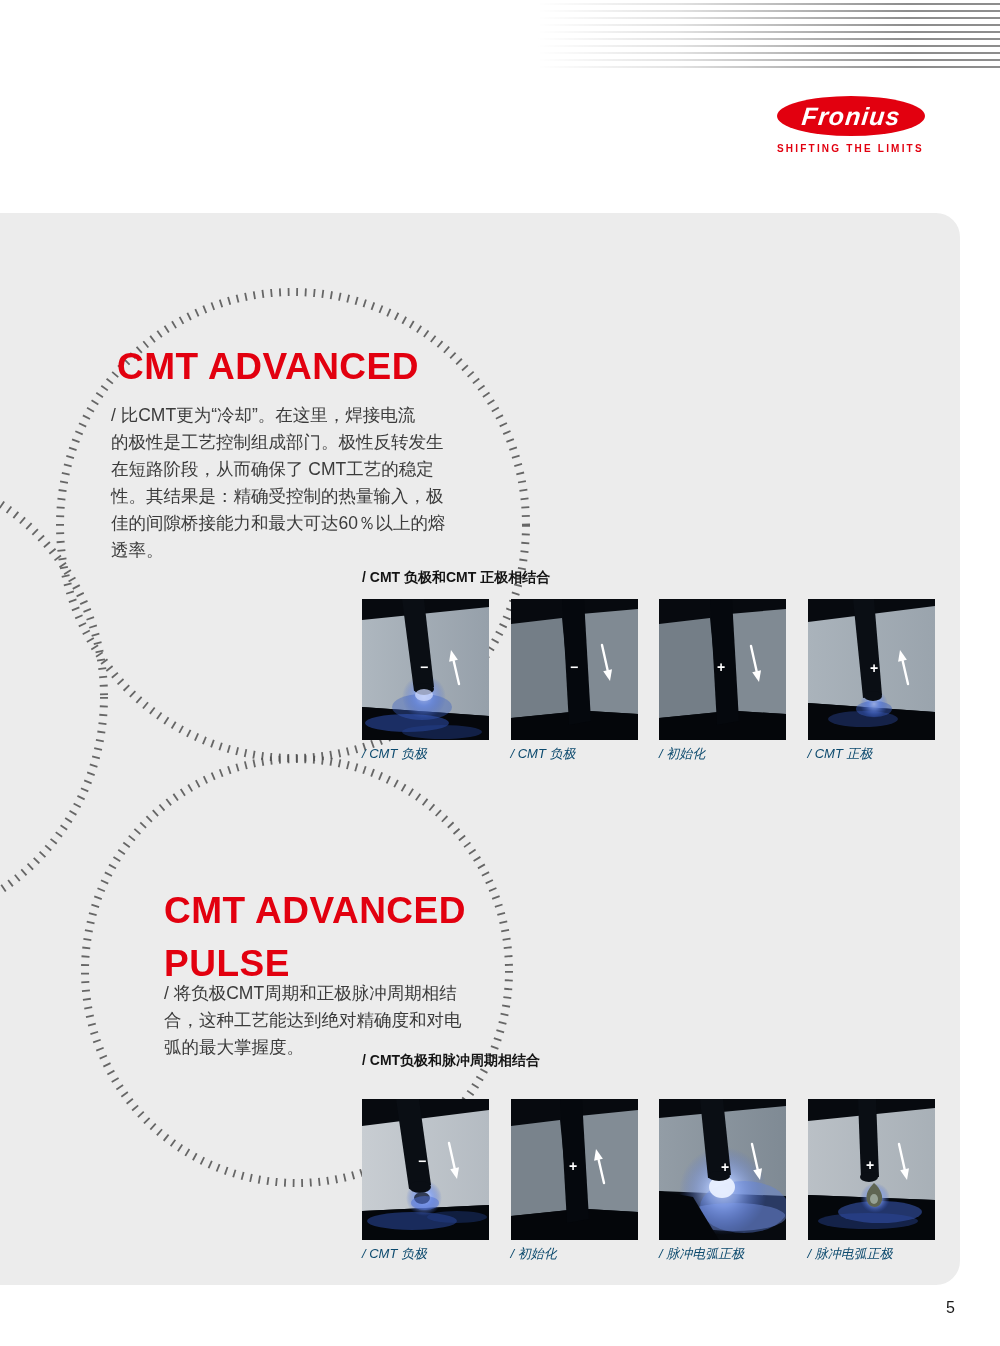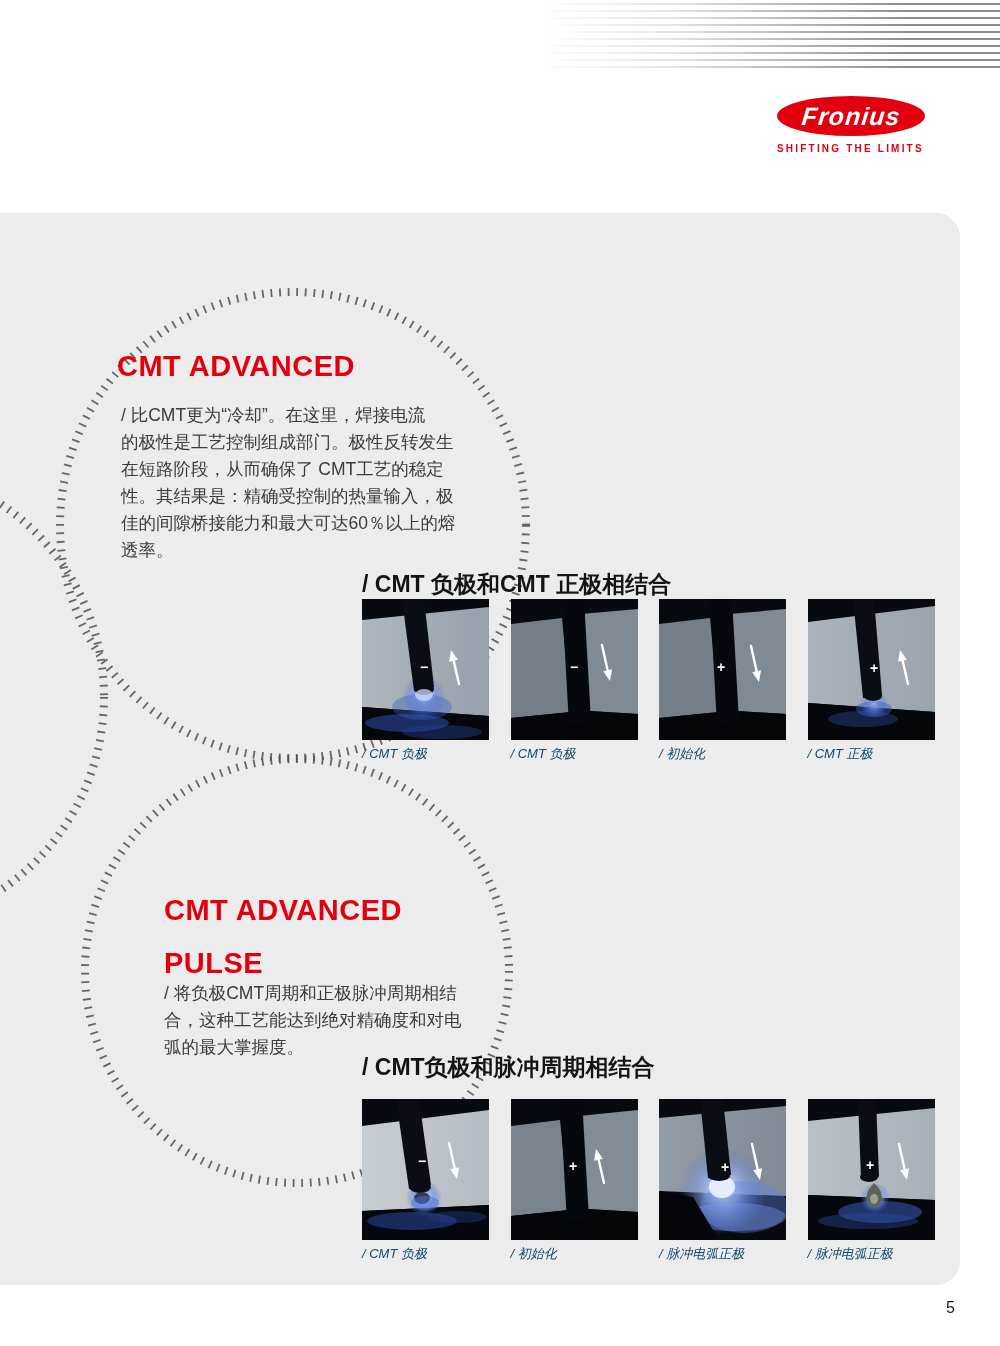--- a/index.html
+++ b/index.html
@@ -21,28 +21,28 @@
   .logo-tagline{margin-top:7px;text-align:left;color:#e2000f;font-weight:bold;
     font-size:10px;letter-spacing:2.2px;white-space:nowrap;}
 
   
   .panel{position:absolute;left:0;top:213px;width:960px;height:1072px;background:#ececec;
     border-radius:0 24px 24px 0;}
 
   .arcs{position:absolute;left:0;top:0;width:1000px;height:1346px;pointer-events:none;}
   .arcs circle{fill:none;stroke:#4f4f4f;stroke-width:8;stroke-dasharray:1.8 6.8;opacity:.85;}
 
-  .h-title{position:absolute;color:#e2000f;font-weight:bold;font-size:29px;line-height:53px;
+  .h-title{position:absolute;color:#e2000f;font-weight:bold;font-size:37px;line-height:53px;
     white-space:pre-line;letter-spacing:.5px;}
   .h1{left:117px;top:340px;}
   .h2{left:164px;top:884px;}
   .body-text{position:absolute;color:#3b3b3b;font-size:17.5px;line-height:27px;white-space:pre-line;}
-  .b1{left:121px;top:402px;width:400px;}
+  .b1{left:111px;top:402px;width:400px;}
   .b2{left:164px;top:980px;width:400px;}
-  .g-title{position:absolute;color:#141414;font-weight:bold;font-size:23px;white-space:nowrap;}
+  .g-title{position:absolute;color:#141414;font-weight:bold;font-size:14px;white-space:nowrap;}
   .g1{left:362px;top:569px;}
   .g2{left:362px;top:1052px;}
 
   .grid{position:absolute;display:flex;column-gap:21.5px;}
   .grid1{left:362px;top:599px;}
   .grid2{left:362px;top:1099px;}
   .ph{margin:0;width:127px;}
   .ph-img{display:block;width:127px;height:141px;}
   .ph-cap{margin-top:6px;font-style:italic;font-size:13px;color:#0c4a6e;line-height:15px;white-space:nowrap;}
 

